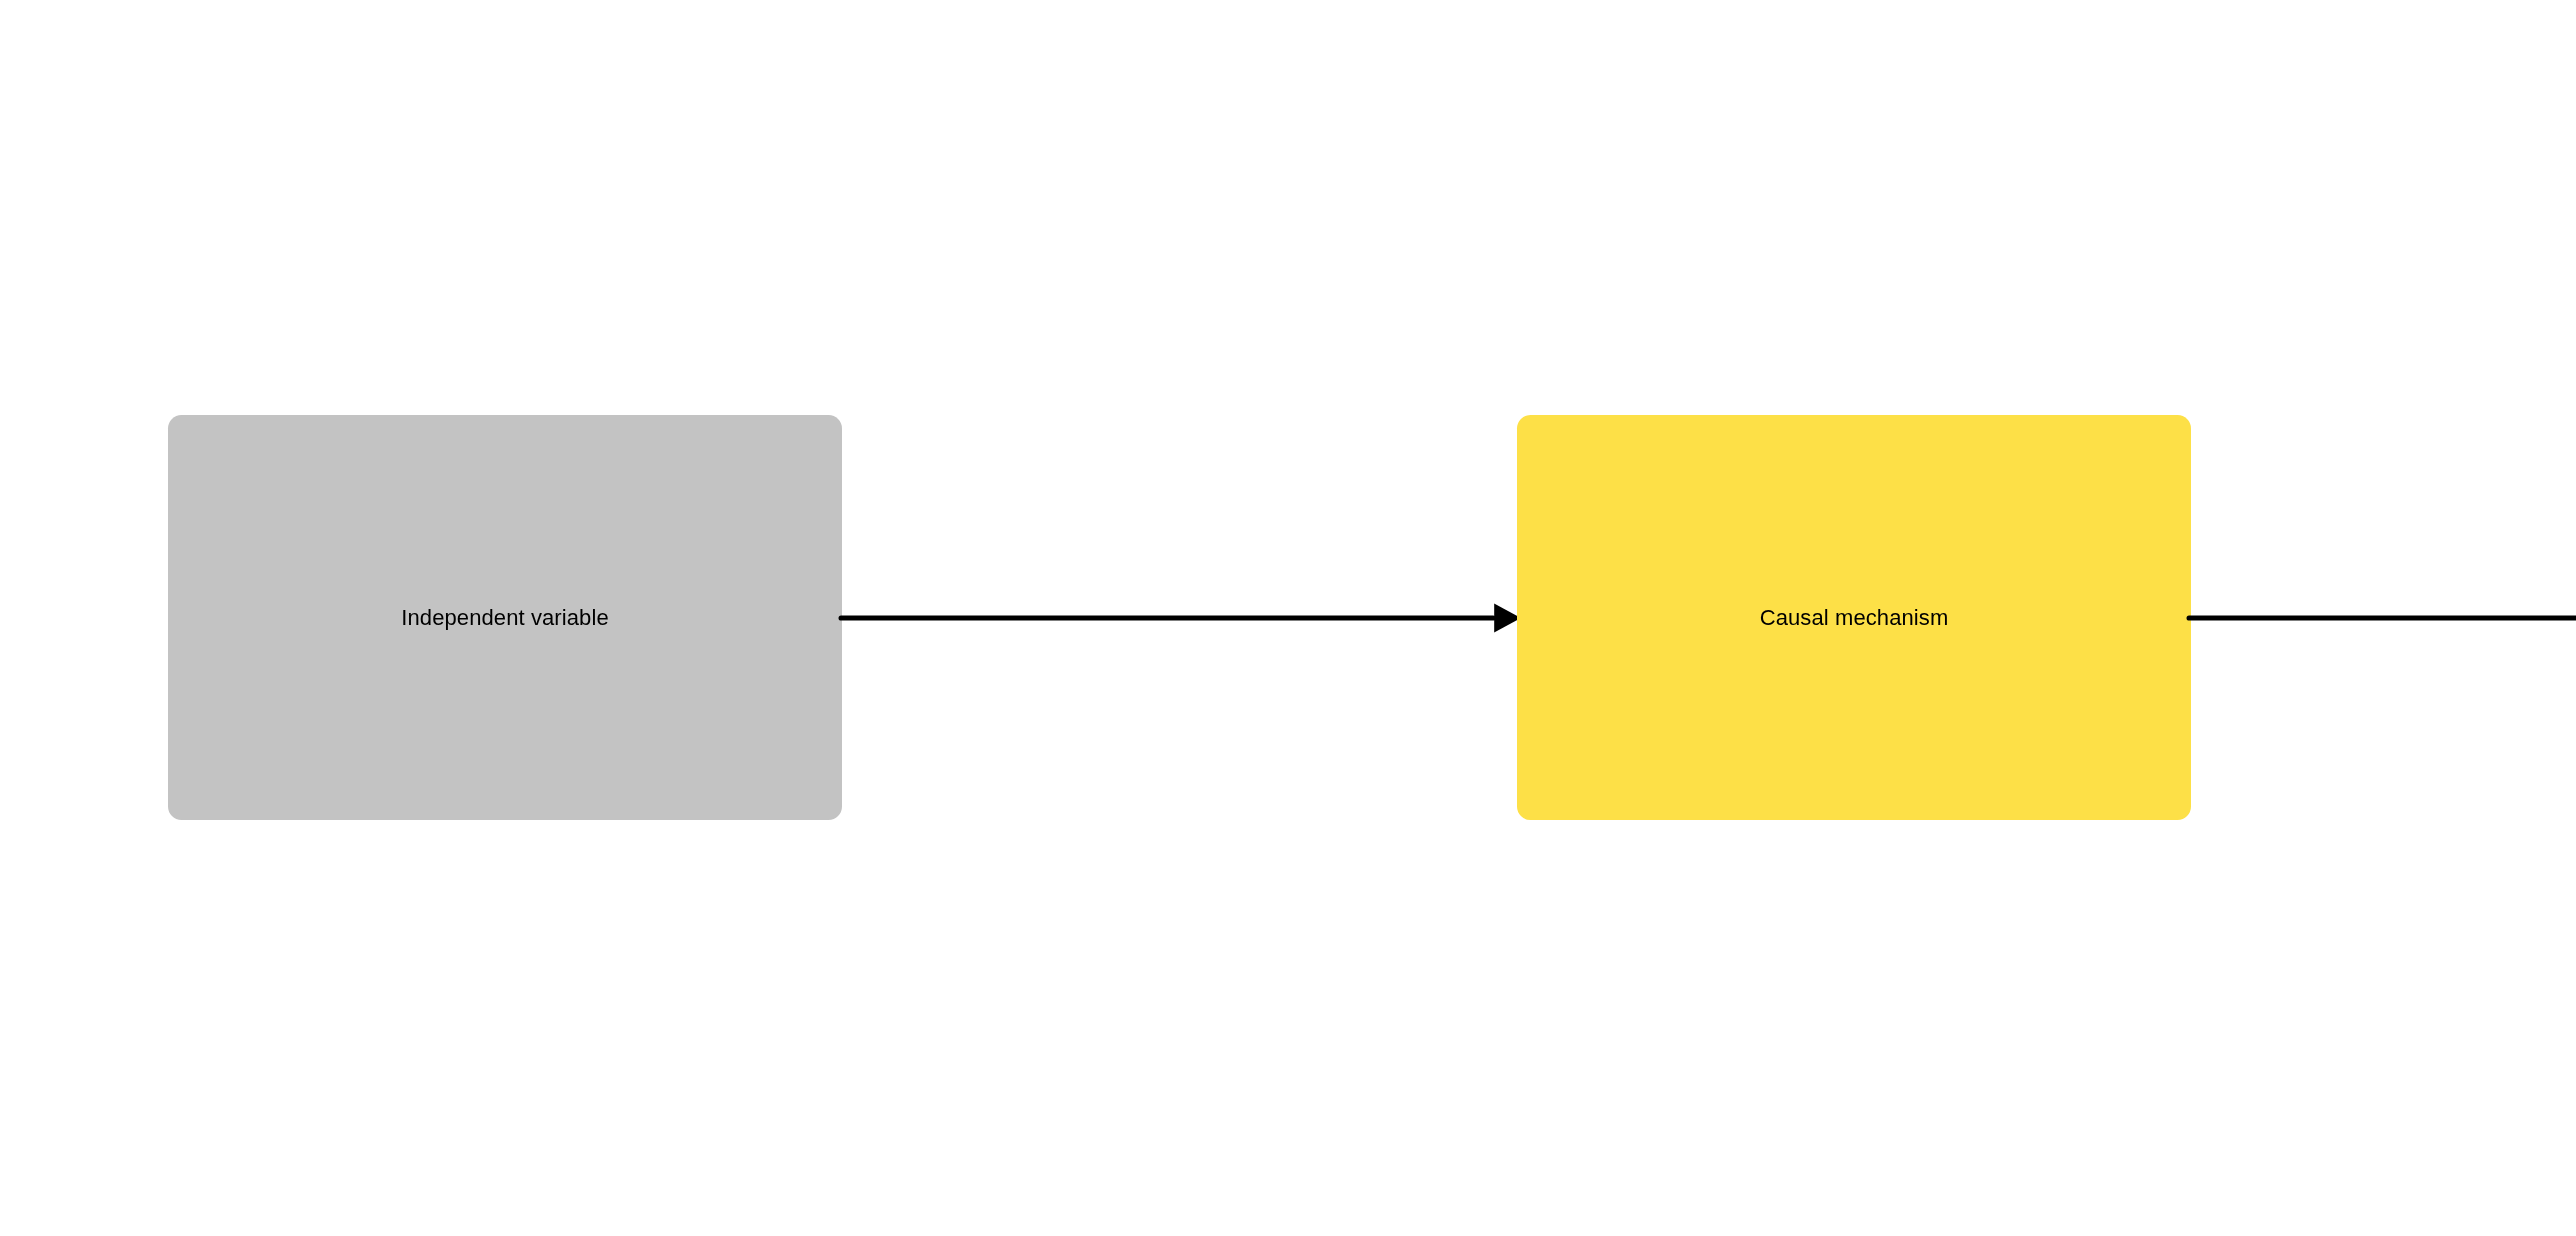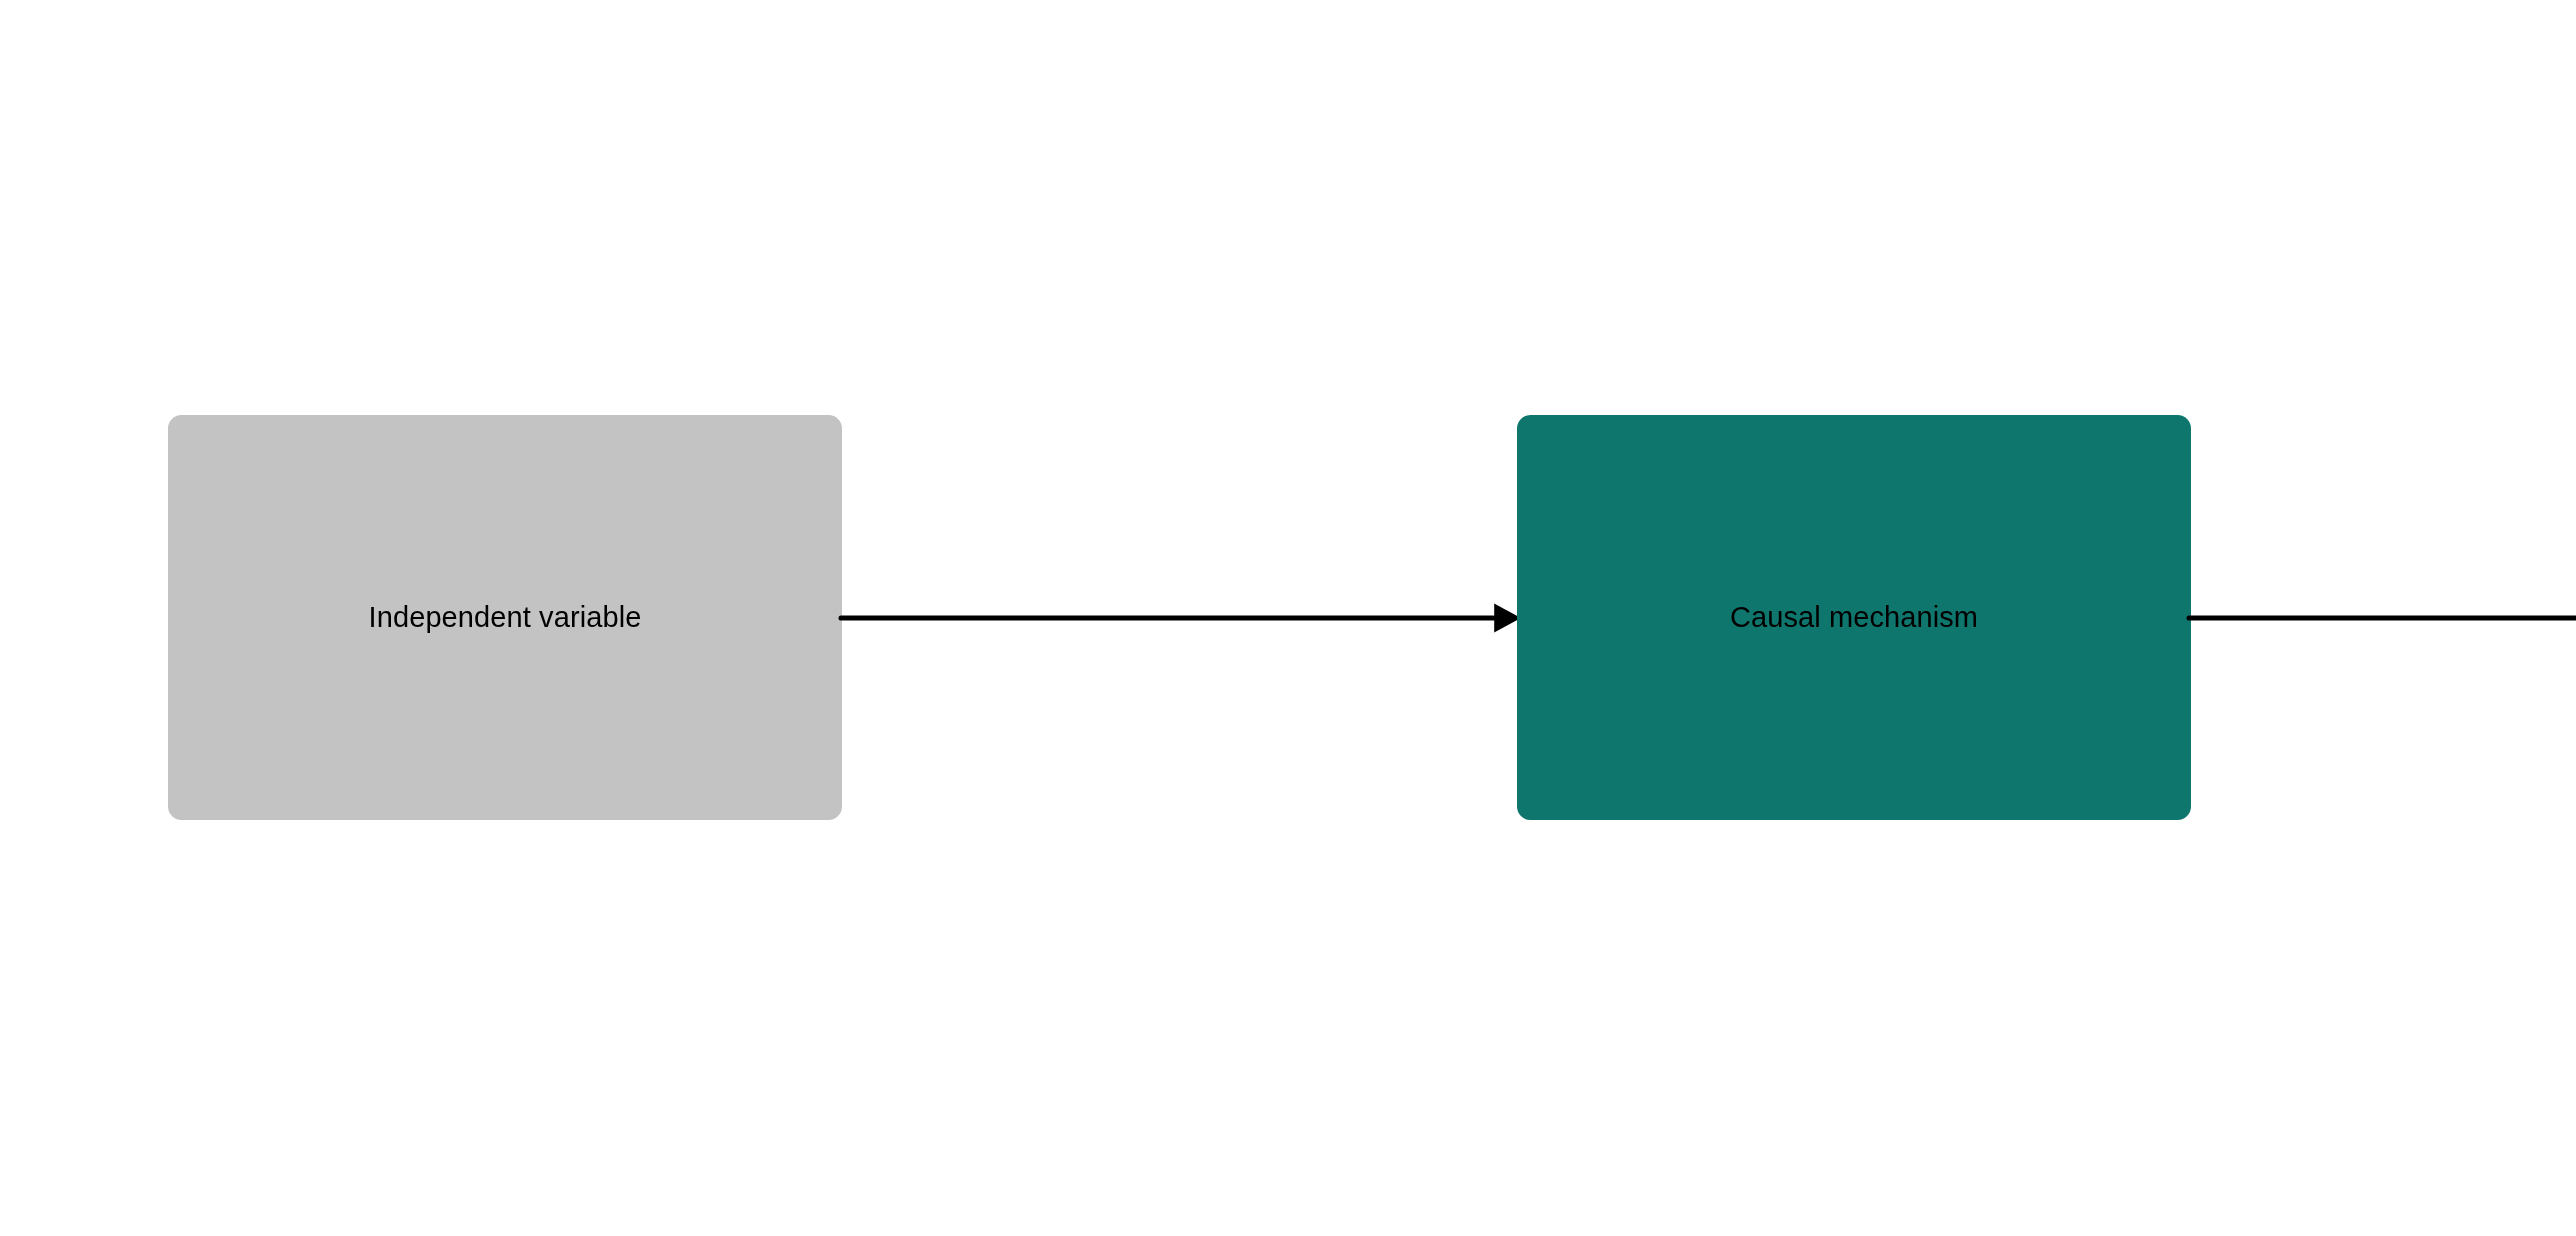--- a/index.html
+++ b/index.html
@@ -29,21 +29,21 @@
     position: absolute;
     box-sizing: border-box;
     border-radius: 13.4px;
     display: flex;
     align-items: center;
     justify-content: center;
   }
 
   .node-label {
     font-family: "Liberation Sans", sans-serif;
-    font-size: 29px;
+    font-size: 22px;
     font-weight: 400;
     line-height: 1;
     color: #000000;
     white-space: nowrap;
     letter-spacing: 0.1px;
     text-align: center;
     user-select: none;
   }
 
   
@@ -103,21 +103,21 @@
     <span class="node-label" style="color: rgb(0, 0, 0);">Independent variable</span>
   </div>
 
   <div class="edge" id="edge-iv-to-cm">
     <svg viewBox="0 0 1330 104" preserveAspectRatio="none">
       <line class="edge-line" x1="6" y1="52" x2="1272" y2="52" style="stroke: rgb(0, 0, 0);"></line>
       <polygon class="edge-arrowhead" points="1274,24 1326,52 1274,80" style="fill: rgb(0, 0, 0);"></polygon>
     </svg>
   </div>
 
-  <div class="node-box" id="node-causal-mechanism" style="background: #0f766e;">
+  <div class="node-box" id="node-causal-mechanism" style="background: #fde047;">
     <span class="node-label" style="color: rgb(0, 0, 0);">Causal mechanism</span>
   </div>
 
   <div class="edge" id="edge-cm-to-dv">
     <svg viewBox="0 0 1330 104" preserveAspectRatio="none">
       <line class="edge-line" x1="6" y1="52" x2="1272" y2="52" style="stroke: rgb(0, 0, 0);"></line>
       <polygon class="edge-arrowhead" points="1274,24 1326,52 1274,80" style="fill: rgb(0, 0, 0);"></polygon>
     </svg>
   </div>
 

